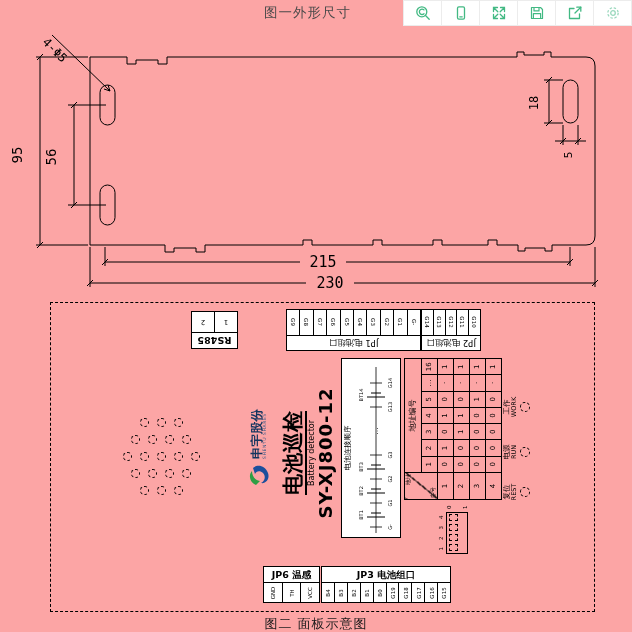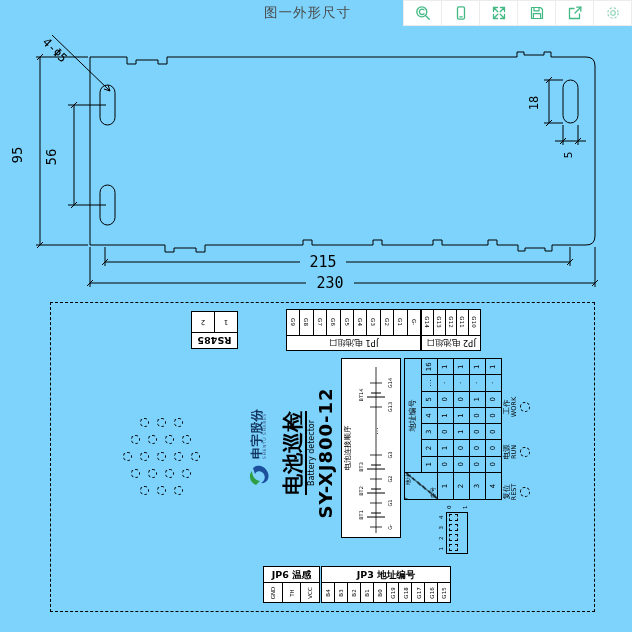--- a/index.html
+++ b/index.html
@@ -1,16 +1,16 @@
 <!DOCTYPE html>
 <html><head>
 <meta charset="utf-8">
 <style>
   html,body{margin:0;padding:0;background:#fff;}
-  #root{position:relative;width:632px;height:632px;background:#7dd3fc;overflow:hidden;
+  #root{position:relative;width:632px;height:632px;background:#fca5a5;overflow:hidden;
         font-family:"DejaVu Sans",sans-serif;color:#000;}
   
   .page-title{position:absolute;left:264px;top:4px;font-size:13.5px;color:#4a4a4a;letter-spacing:1px;}
   .iconbar{position:absolute;right:0;top:0;display:flex;background:#fff;}
   .icon-cell{width:37px;height:24px;display:flex;align-items:center;justify-content:center;
              border:1px solid #ececec;margin-left:-1px;cursor:pointer;}
   .icon-cell svg{display:block;}
   
   #fig1{position:absolute;left:0;top:25px;}
   #fig1 text{font-family:"DejaVu Sans Mono",monospace;fill:#000;}
@@ -417,21 +417,21 @@
           </div>
           <div class="pin">
             <span class="v">TH</span>
           </div>
           <div class="pin">
             <span class="v">VCC</span>
           </div>
         </div>
     </div>
     <div class="con" style="left:270px;top:263px;width:130px;height:37px">
-      <div class="con-label big">JP3 地址编号</div>
+      <div class="con-label big">JP3 电池组口</div>
       <div class="pins" id="jp3-pins">
           <div class="pin">
             <span class="v">B4</span>
           </div>
           <div class="pin">
             <span class="v">B3</span>
           </div>
           <div class="pin">
             <span class="v">B2</span>
           </div>
@@ -453,13 +453,14 @@
           <div class="pin">
             <span class="v">G16</span>
           </div>
           <div class="pin">
             <span class="v">G15</span>
           </div>
         </div>
     </div>
   </div>
 
+  <div class="caption">图二 面板示意图</div>
 </div>
 
 </body></html>

